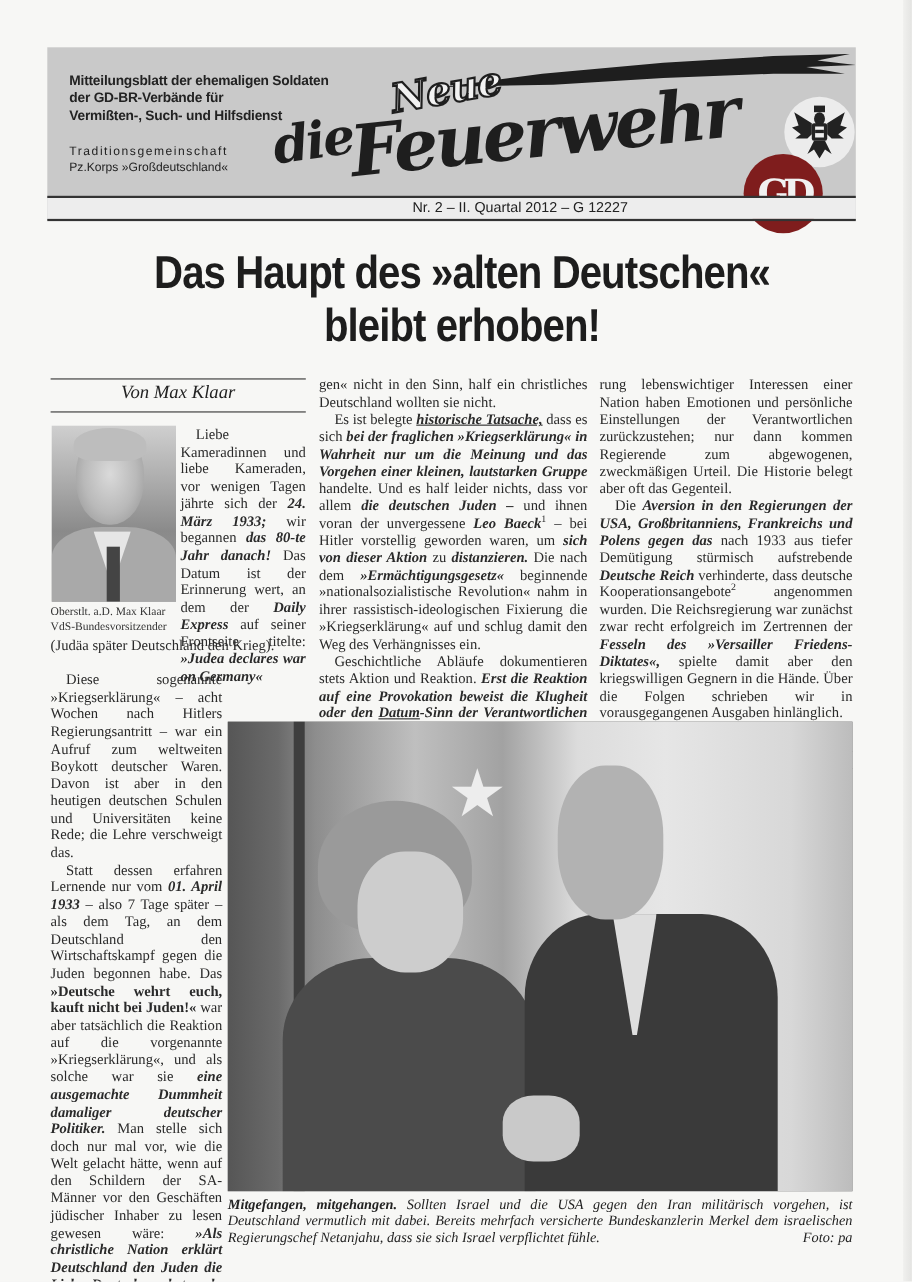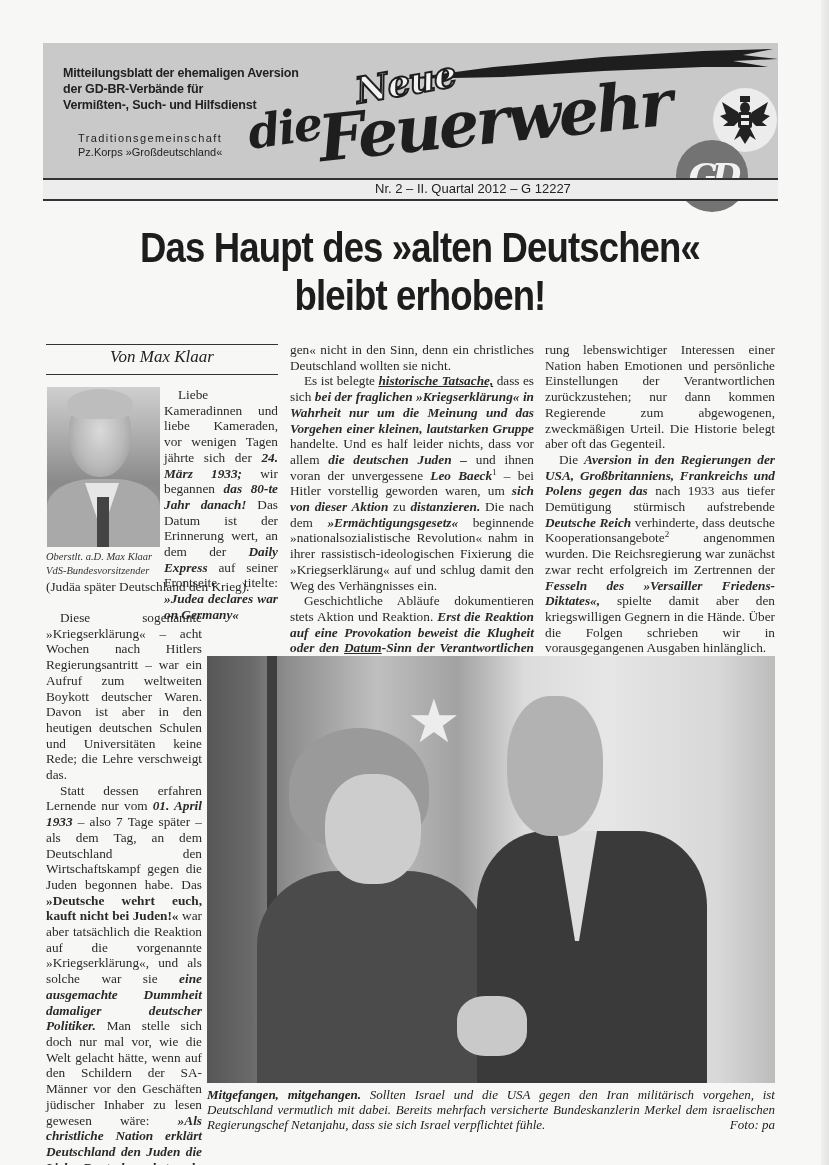--- a/index.html
+++ b/index.html
@@ -2,46 +2,46 @@
 <html><head>
 <meta charset="utf-8">
 <style>
   html,body{margin:0;padding:0;}
   body{width:829px;height:1165px;background:#f6f6f4;position:relative;overflow:hidden;font-family:"Liberation Serif","DejaVu Serif",serif;color:#2a2a2a;}
   .page{position:absolute;left:0;top:0;width:829px;height:1165px;background:#f7f7f5;}
   .rightedge{position:absolute;right:0;top:0;width:8px;height:1165px;background:linear-gradient(to right,#f0f0ee,#e4e4e2);}
   
   .masthead{position:absolute;left:43px;top:43px;width:735px;height:157px;background:#c9c9c9;}
   .mh-sub{position:absolute;left:20px;top:22px;font-family:"Liberation Sans","DejaVu Sans",sans-serif;font-size:12.5px;line-height:16px;font-weight:bold;color:#222;letter-spacing:-0.2px;}
-  .mh-trad{position:absolute;left:20px;top:88px;font-family:"Liberation Sans","DejaVu Sans",sans-serif;font-size:11px;line-height:14px;color:#222;margin-left:15px;}
+  .mh-trad{position:absolute;left:20px;top:88px;font-family:"Liberation Sans","DejaVu Sans",sans-serif;font-size:11px;line-height:14px;color:#222;}
   .mh-trad .l1{letter-spacing:1.4px;}
   .mh-rule1{position:absolute;left:0;top:135px;width:735px;height:2px;background:#333;}
   .mh-rule2{position:absolute;left:0;top:156px;width:735px;height:2px;background:#333;}
   .mh-band{position:absolute;left:0;top:137px;width:735px;height:19px;background:#ededed;}
   .mh-issue{position:absolute;left:332px;top:138px;font-family:"Liberation Sans","DejaVu Sans",sans-serif;font-size:13px;color:#222;}
   .logo-die{position:absolute;left:205px;top:58px;font-family:"DejaVu Serif",serif;font-style:italic;font-weight:bold;font-size:46px;color:#1e1e1e;transform:rotate(-8deg);letter-spacing:-2px;}
   .logo-neue{position:absolute;left:312px;top:18px;font-family:"DejaVu Serif",serif;font-style:italic;font-weight:bold;font-size:36px;color:#f2f2f2;-webkit-text-stroke:2px #1e1e1e;transform:rotate(-10deg);letter-spacing:-1px;}
   .logo-main{position:absolute;left:275px;top:40px;font-family:"DejaVu Serif",serif;font-style:italic;font-weight:bold;font-size:64px;color:#1e1e1e;transform:rotate(-6deg);letter-spacing:-3px;}
   .logo-streak{position:absolute;left:360px;top:6px;width:375px;height:30px;}
   .eagle{position:absolute;left:670px;top:45px;width:64px;height:64px;border-radius:50%;background:#ececec;display:flex;align-items:center;justify-content:center;font-size:38px;color:#222;}
-  .gd{position:absolute;left:633px;top:97px;width:72px;height:72px;border-radius:50%;background:#737373;color:#f1f1f1;display:flex;align-items:center;justify-content:center;font-family:"DejaVu Serif",serif;font-weight:bold;font-style:italic;font-size:34px;letter-spacing:-6px;}
+  .gd{position:absolute;left:633px;top:97px;width:72px;height:72px;border-radius:50%;background:#7f1d1d;color:#f1f1f1;display:flex;align-items:center;justify-content:center;font-family:"DejaVu Serif",serif;font-weight:bold;font-size:34px;letter-spacing:-6px;}
   
   .headline{position:absolute;left:60px;top:224px;width:720px;text-align:center;font-family:"Liberation Sans","DejaVu Sans",sans-serif;font-weight:bold;font-size:42px;line-height:48px;color:#1d1d1d;letter-spacing:-1px;transform:scaleX(0.87);transform-origin:center top;}
   
   .byline-rule-top{position:absolute;left:46px;top:344px;width:232px;height:1px;background:#333;}
   .byline{position:absolute;left:46px;top:347px;width:232px;text-align:center;font-style:italic;font-size:17px;color:#222;}
   .byline-rule-bot{position:absolute;left:46px;top:374px;width:232px;height:1px;background:#333;}
   
   .portrait{position:absolute;left:47px;top:387px;width:113px;height:160px;background:linear-gradient(180deg,#cfcfcf 0%,#a8a8a8 35%,#8a8a8a 60%,#9d9d9d 100%);overflow:hidden;}
   .portrait .head{position:absolute;left:22px;top:6px;width:62px;height:84px;border-radius:45% 45% 48% 48%;background:radial-gradient(ellipse at 50% 45%,#dadada 0%,#b9b9b9 55%,#8f8f8f 100%);}
   .portrait .hair{position:absolute;left:20px;top:2px;width:66px;height:30px;border-radius:50% 50% 30% 30%;background:#bdbdbd;}
   .portrait .body{position:absolute;left:0;top:92px;width:113px;height:70px;background:#a9a9a9;border-radius:40% 40% 0 0;}
   .portrait .collar{position:absolute;left:38px;top:96px;width:34px;height:40px;background:#e6e6e6;clip-path:polygon(0 0,100% 0,60% 100%,40% 100%);}
   .portrait .tie{position:absolute;left:50px;top:110px;width:12px;height:50px;background:#444;}
-  .cap-portrait{position:absolute;left:46px;top:550px;font-style:italic;font-size:10.5px;line-height:14px;color:#333;}
+  .cap-portrait{position:absolute;left:46px;top:550px;font-size:10.5px;line-height:14px;color:#333;}
   
   .col{position:absolute;font-size:13.3px;line-height:15.7px;color:#2a2a2a;text-align:justify;hyphens:manual;}
   .col p{margin:0;text-indent:14px;}
   .col p.noind{text-indent:0;}
   .bi{font-weight:bold;font-style:italic;}
   .b{font-weight:bold;}
   .i{}
   .u{text-decoration:underline;}
   sup{font-size:9px;line-height:0;}
   
@@ -60,21 +60,21 @@
   .photo-caption .credit{float:right;}
 </style>
 </head>
 <body>
 
 <div class="page">
   <div class="rightedge"></div>
 
   <div class="masthead">
     <div class="mh-sub">
-      <div>Mitteilungsblatt der ehemaligen Aversion</div>
+      <div>Mitteilungsblatt der ehemaligen Soldaten</div>
       <div>der GD-BR-Verbände für</div>
       <div>Vermißten-, Such- und Hilfsdienst</div>
     </div>
     <div class="mh-trad">
       <div class="l1">Traditionsgemeinschaft</div>
       <div>Pz.Korps »Großdeutschland«</div>
     </div>
 
     <svg class="logo-streak" viewBox="0 0 375 30" preserveAspectRatio="none">
       <polygon points="0,30 90,18 200,8 300,2 370,0 340,6 375,10 330,12 365,18 300,18 200,22 100,28" fill="#1e1e1e"></polygon>
@@ -132,21 +132,21 @@
 
   <div class="col" style="left:46px;top:579px;width:232px;">
     <p class="noind"> (Judäa später Deutschland den Krieg).</p>
   </div>
   <div class="col" style="left:46px;top:610px;width:156px;">
     <p>Diese sogenannte »Kriegserklärung« – acht Wochen nach Hitlers Regierungsantritt – war ein Aufruf zum weltweiten Boykott deutscher Waren. Davon ist aber in den heutigen deutschen Schulen und Universitäten keine Rede; die Lehre verschweigt das.</p>
     <p><span>Statt dessen erfahren Lernende nur vom </span><span class="bi">01. April 1933</span><span> – also 7 Tage später – als dem Tag, an dem Deutschland den Wirtschaftskampf gegen die Juden begonnen habe. Das </span><span class="b">»Deutsche wehrt euch, kauft nicht bei Juden!«</span><span> war aber tatsächlich die Reaktion auf die vorgenannte </span><span class="i">»Kriegserklärung«</span><span>, und als solche war sie </span><span class="bi">eine ausgemachte Dummheit damaliger deutscher Politiker.</span><span> Man stelle sich doch nur mal vor, wie die Welt gelacht hätte, wenn auf den Schildern der SA-Männer vor den Geschäften jüdischer Inhaber zu lesen gewesen wäre: </span><span class="bi">»Als christliche Nation erklärt Deutschland den Juden die Liebe. </span><span class="bi u">Deutsche wehrt euch, kauft bei Juden!</span></p>
   </div>
 
   <div class="col" style="left:290px;top:342px;width:244px;">
-    <p class="noind">gen« nicht in den Sinn, denn ein christliches Deutschland wollten sie nicht.</p>
+    <p class="noind">gen« nicht in den Sinn, half ein christliches Deutschland wollten sie nicht.</p>
     <p><span>Es ist belegte </span><span class="bi u">historische Tatsache,</span><span> dass es sich </span><span class="bi">bei der fraglichen »Kriegserklärung« in Wahrheit nur um die Meinung und das Vorgehen einer kleinen, lautstarken Gruppe</span><span> handelte. Und es half leider nichts, dass vor allem </span><span class="bi">die deutschen Juden –</span><span> und ihnen voran der unvergessene </span><span class="bi">Leo Baeck</span><sup>1</sup><span> – bei Hitler vorstellig geworden waren, um </span><span class="bi">sich von dieser Aktion</span><span> zu </span><span class="bi">distanzieren.</span><span> Die nach dem </span><span class="bi">»Ermächtigungsgesetz«</span><span> beginnende »nationalsozialistische Revolution« nahm in ihrer rassistisch-ideologischen Fixierung die »Kriegserklärung« auf und schlug damit den Weg des Verhängnisses ein.</span></p>
     <p><span>Geschichtliche Abläufe dokumentieren stets Aktion und Reaktion. </span><span class="bi">Erst die Reaktion auf eine Provokation beweist die Klugheit oder den </span><span class="bi u">Datum</span><span class="bi">-Sinn der Verantwortlichen aus ideologischer Verengung.</span><span> Bei der Wah-</span></p>
   </div>
 
   <div class="col" style="left:545px;top:342px;width:230px;">
     <p class="noind">rung lebenswichtiger Interessen einer Nation haben Emotionen und persönliche Einstellungen der Verantwortlichen zurückzustehen; nur dann kommen Regierende zum abgewogenen, zweckmäßigen Urteil. Die Historie belegt aber oft das Gegenteil.</p>
     <p><span>Die </span><span class="bi">Aversion in den Regierungen der USA, Großbritanniens, Frankreichs und Polens gegen das</span><span> nach 1933 aus tiefer Demütigung stürmisch aufstrebende </span><span class="bi">Deutsche Reich</span><span> verhinderte, dass deutsche Kooperationsangebote</span><sup>2</sup><span> angenommen wurden. Die Reichsregierung war zunächst zwar recht erfolgreich im Zertrennen der </span><span class="bi">Fesseln des »Versailler Friedens-Diktates«,</span><span> spielte damit aber den kriegswilligen Gegnern in die Hände. Über die Folgen schrieben wir in vorausgegangenen Ausgaben hinlänglich.</span></p>
     <p>Immer wieder genannt werden muss dagegen, wie die Siegermächte mit Lügen und Halbwahrheiten (auch diese sind faustdi-</p>
   </div>
 

